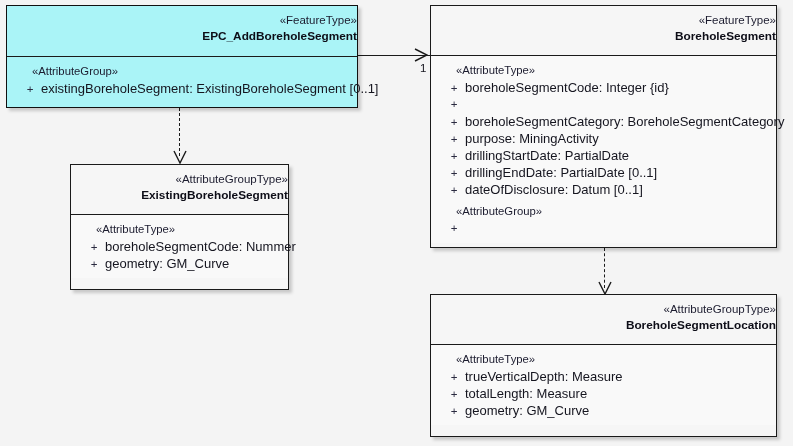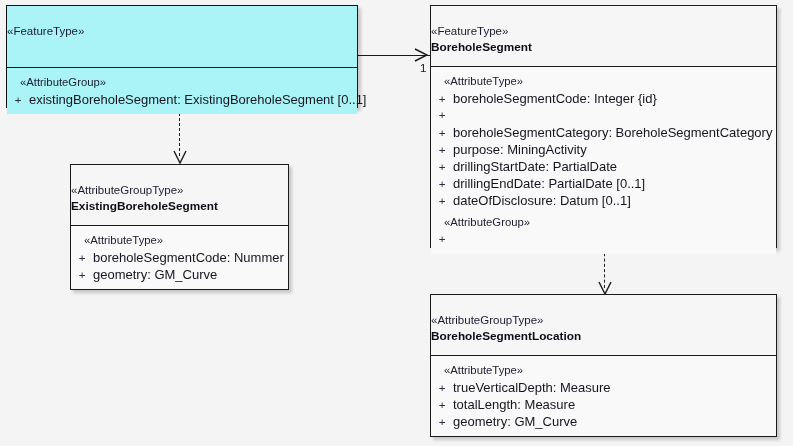--- a/index.html
+++ b/index.html
@@ -35,43 +35,42 @@
     background: #aaf4f7;
   }
   .uml-class.highlight .uml-body {
     background: #aaf4f7;
   }
 
   .uml-header {
     box-sizing: border-box;
     background: #f6f6f6;
     border-bottom: 1.6px solid #1a1a1a;
-    text-align: left;
+    text-align: right;
     padding-top: 7px;
     height: 50px;
-    margin-top: 11px;
   }
   .stereotype {
     font-size: 11.5px;
     color: #1b1b2e;
     line-height: 15px;
     white-space: nowrap;
   }
   .classname {
     font-size: 11.8px;
     font-weight: bold;
     color: #0d0d17;
     line-height: 16px;
     white-space: nowrap;
   }
 
   .uml-body {
     box-sizing: border-box;
     background: #f9f9f9;
-    padding: 6px 0 6px 0;
+    padding: 6px 0 6px 12px;
   }
   .grp-stereotype {
     font-size: 11.3px;
     color: #1b1b2e;
     line-height: 17px;
     padding-left: 13px;
     white-space: nowrap;
   }
   .attr-row {
     display: flex;
@@ -137,20 +136,21 @@
   </svg>
 
   <div class="conn-line-v-dashed" style="left:604px; top:248px; height:40px;"></div>
   <svg class="arrow-open-down" style="left:597px; top:281px;" viewBox="0 0 16 14">
     <polyline points="2,1 8,13 14,1" fill="none" stroke="#1a1a1a" stroke-width="1.4"></polyline>
   </svg>
 
   <div class="uml-class highlight" style="left:6px; top:5px; width:352px; height:103px;">
     <div class="uml-header" style="height:51px;">
       <div class="stereotype">«FeatureType»</div>
+      <div class="classname">EPC_AddBoreholeSegment</div>
     </div>
     <div class="uml-body">
       <div class="grp-stereotype">«AttributeGroup»</div>
       <div class="attr-row">
         <span class="attr-vis">+</span>
         <span class="attr-text">existingBoreholeSegment: ExistingBoreholeSegment [0..1]</span>
       </div>
     </div>
   </div>
 

